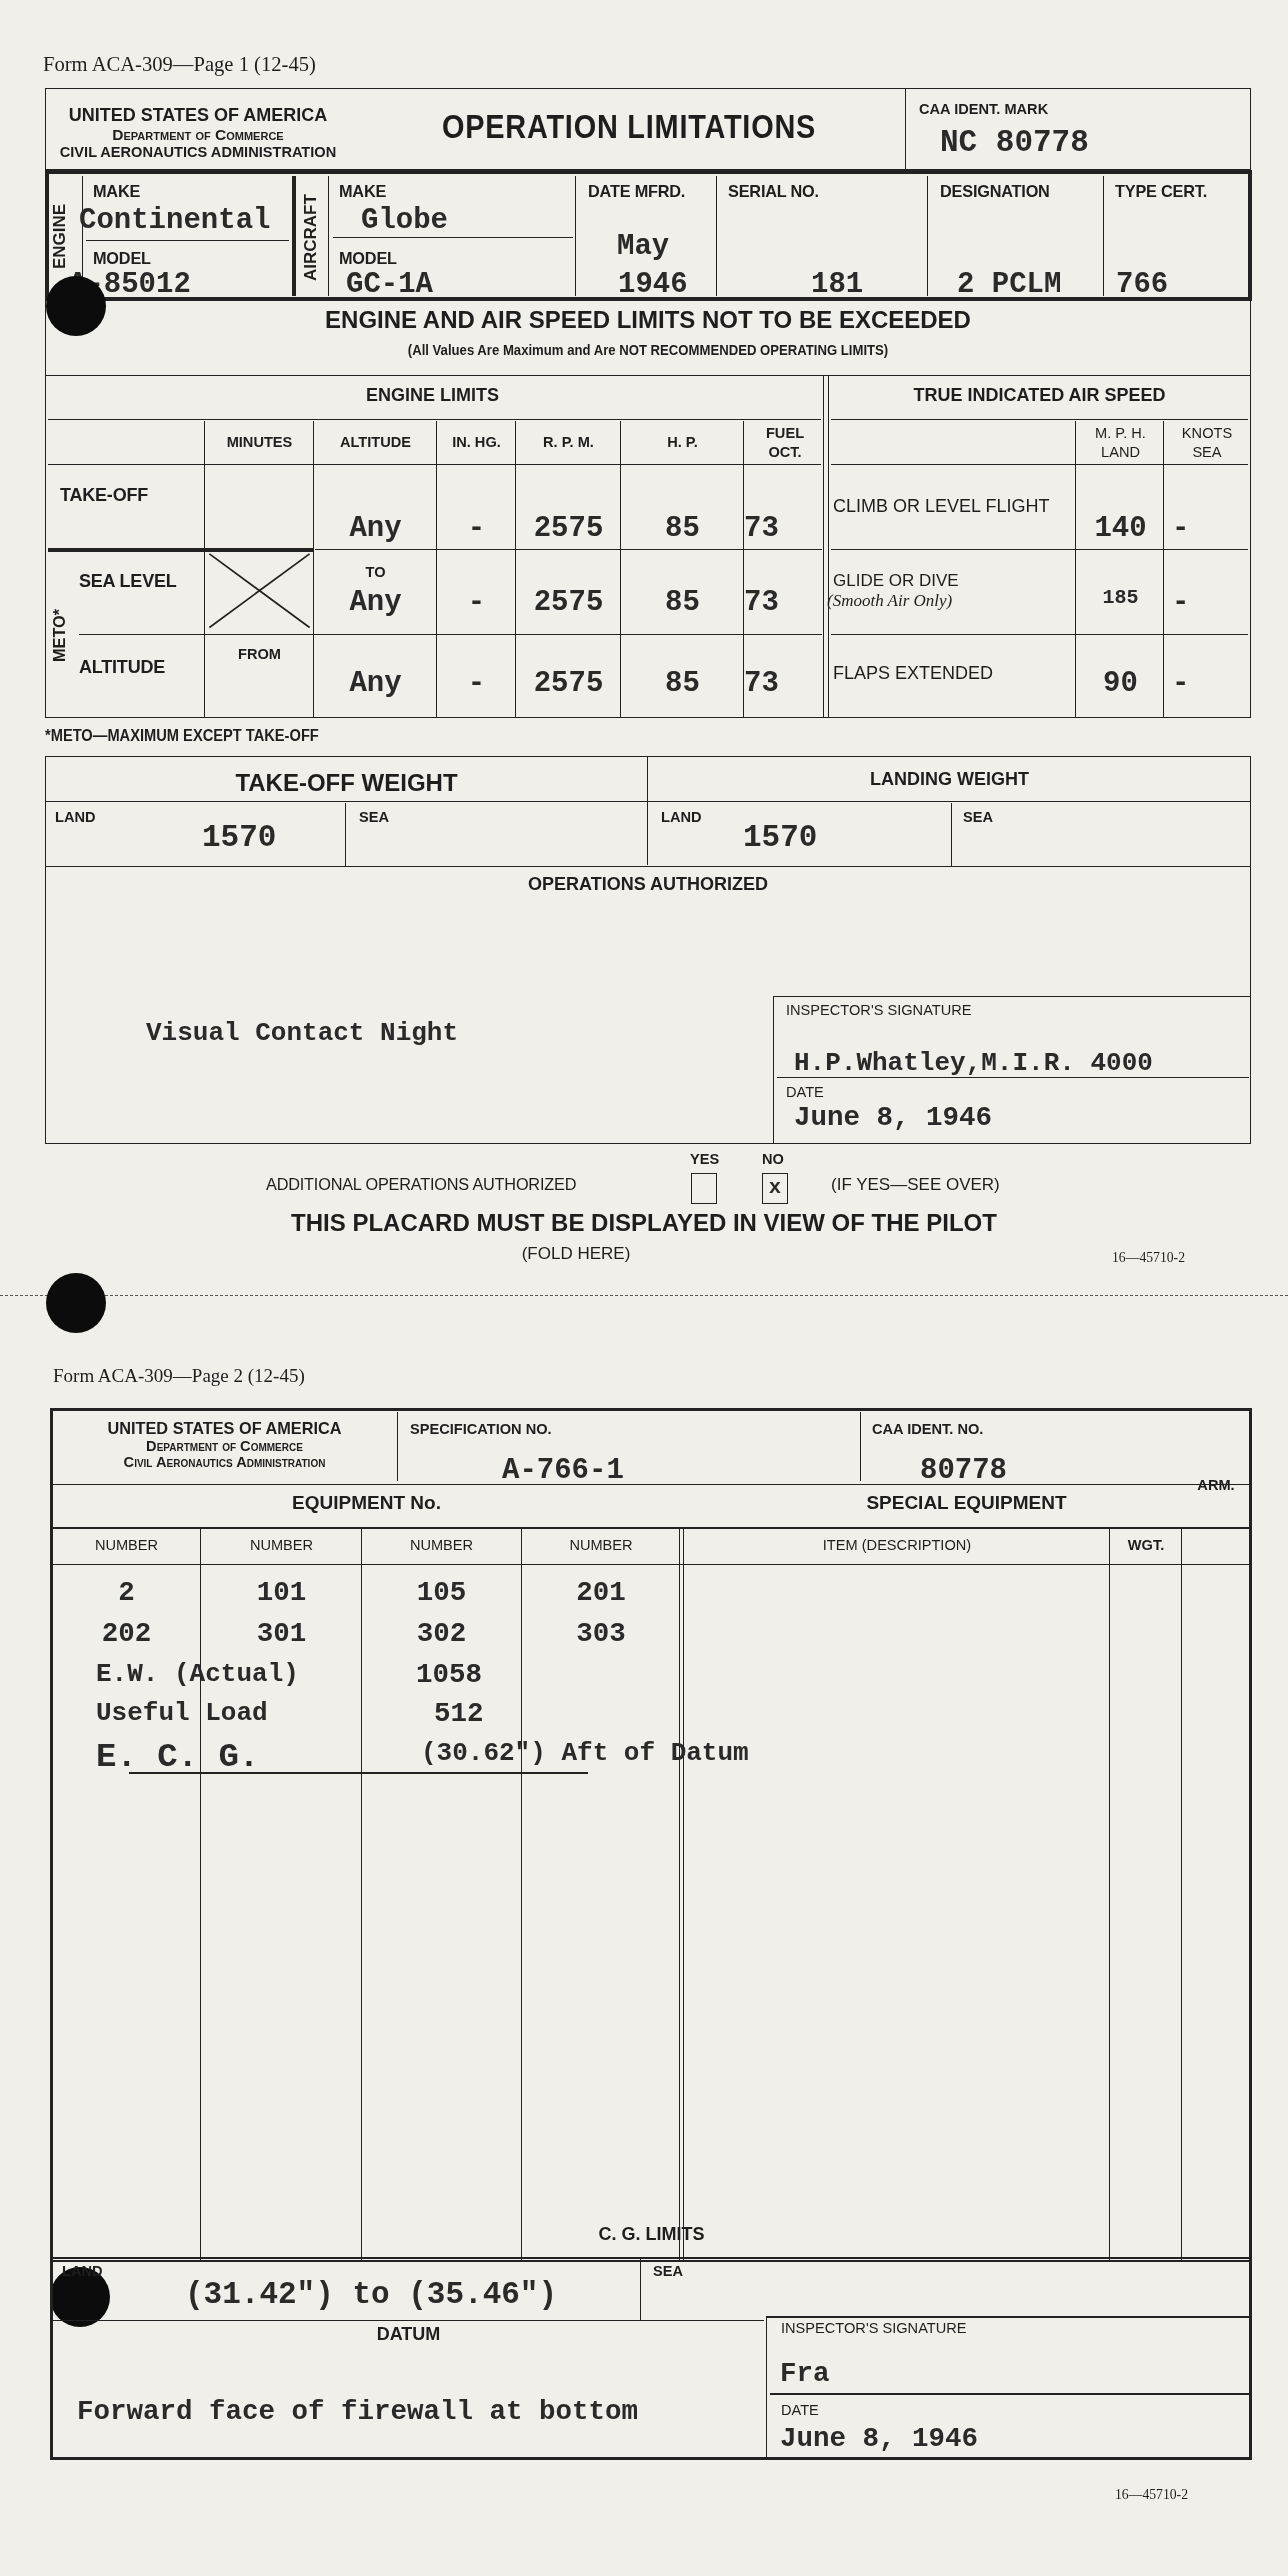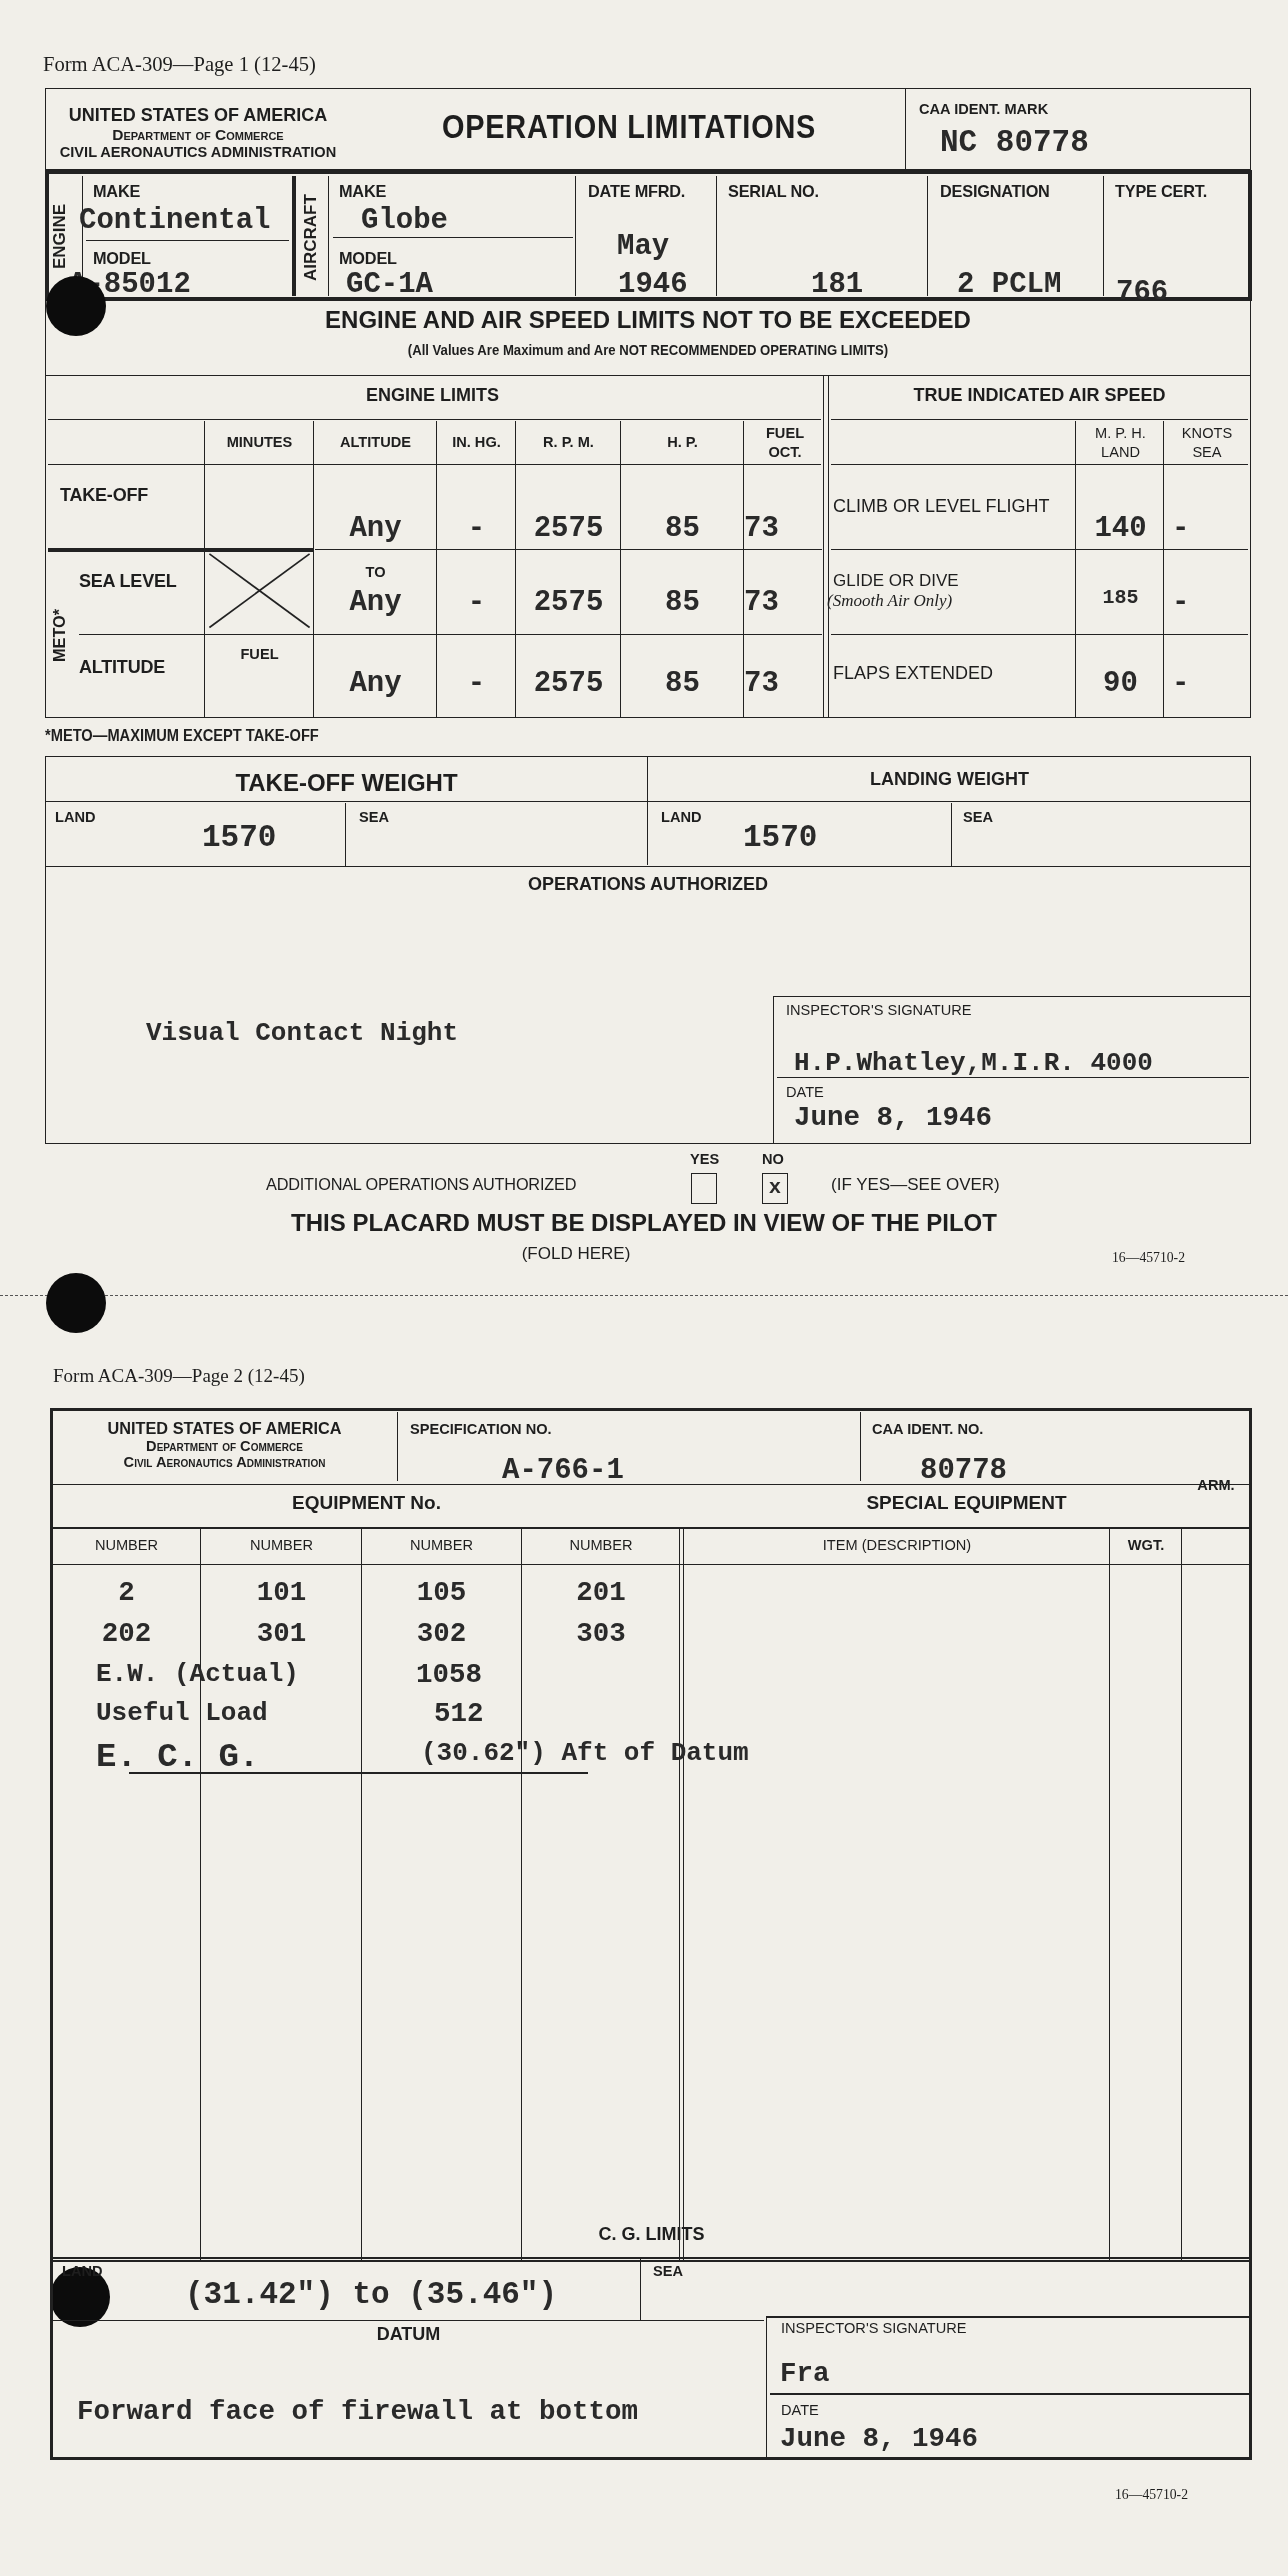--- a/index.html
+++ b/index.html
@@ -68,21 +68,21 @@
   <div class="vl" style="left:716px;top:176px;height:120px;"></div>
   <div class="abs lbl" style="left:728px;top:182px;">SERIAL NO.</div>
   <div class="abs typed" style="left:811px;top:268px;font-size:29px;">181</div>
 
   <div class="vl" style="left:927px;top:176px;height:120px;"></div>
   <div class="abs lbl" style="left:940px;top:182px;">DESIGNATION</div>
   <div class="abs typed" style="left:957px;top:268px;font-size:29px;">2 PCLM</div>
 
   <div class="vl" style="left:1103px;top:176px;height:120px;"></div>
   <div class="abs lbl" style="left:1115px;top:182px;">TYPE CERT.</div>
-  <div class="abs typed" style="left:1116px;top:276px;font-size:29px;text-align:center;">766</div>
+  <div class="abs typed" style="left:1116px;top:268px;font-size:29px;text-align:center;">766</div>
 
   <div class="box" style="left:45px;top:299px;width:1206px;height:419px;"></div>
   <div class="abs hdr center" style="left:45px;top:306px;width:1206px;font-size:24px;">ENGINE AND AIR SPEED LIMITS NOT TO BE EXCEEDED</div>
   <div class="abs hdr center" style="left:45px;top:342px;width:1206px;font-size:14.6px;transform:scaleX(0.9);">(All Values Are Maximum and Are NOT RECOMMENDED OPERATING LIMITS)</div>
   <div class="hl" style="left:46px;top:375px;width:1204px;"></div>
 
   <div class="abs hdr center" style="left:46px;top:385px;width:773px;font-size:18px;">ENGINE LIMITS</div>
   <div class="hl" style="left:48px;top:419px;width:773px;"></div>
   <div class="vl" style="left:823px;top:375px;height:342px;"></div>
   <div class="vl" style="left:828px;top:375px;height:342px;"></div>
@@ -119,21 +119,21 @@
   </svg>
   <div class="abs lbl-sm center" style="left:315px;top:564px;width:121px;">TO</div>
   <div class="abs typed center" style="left:315px;top:586px;width:121px;font-size:29px;">Any</div>
   <div class="abs typed center" style="left:438px;top:586px;width:77px;font-size:29px;">-</div>
   <div class="abs typed center" style="left:517px;top:586px;width:103px;font-size:29px;">2575</div>
   <div class="abs typed center" style="left:622px;top:586px;width:121px;font-size:29px;">85</div>
   <div class="abs typed" style="left:744px;top:586px;font-size:29px;">73</div>
   <div class="hl" style="left:79px;top:634px;width:743px;"></div>
 
   <div class="abs lbl" style="left:79px;top:657px;font-size:18px;">ALTITUDE</div>
-  <div class="abs lbl-sm center" style="left:206px;top:646px;width:107px;">FUEL</div>
+  <div class="abs lbl-sm center" style="left:206px;top:646px;width:107px;">FROM</div>
   <div class="abs typed center" style="left:315px;top:667px;width:121px;font-size:29px;">Any</div>
   <div class="abs typed center" style="left:438px;top:667px;width:77px;font-size:29px;">-</div>
   <div class="abs typed center" style="left:517px;top:667px;width:103px;font-size:29px;">2575</div>
   <div class="abs typed center" style="left:622px;top:667px;width:121px;font-size:29px;">85</div>
   <div class="abs typed" style="left:744px;top:667px;font-size:29px;">73</div>
 
   <div class="abs hdr center" style="left:829px;top:385px;width:421px;font-size:18px;">TRUE INDICATED AIR SPEED</div>
   <div class="hl" style="left:831px;top:419px;width:417px;"></div>
   <div class="vl" style="left:1075px;top:421px;height:296px;"></div>
   <div class="vl" style="left:1163px;top:421px;height:296px;"></div>

